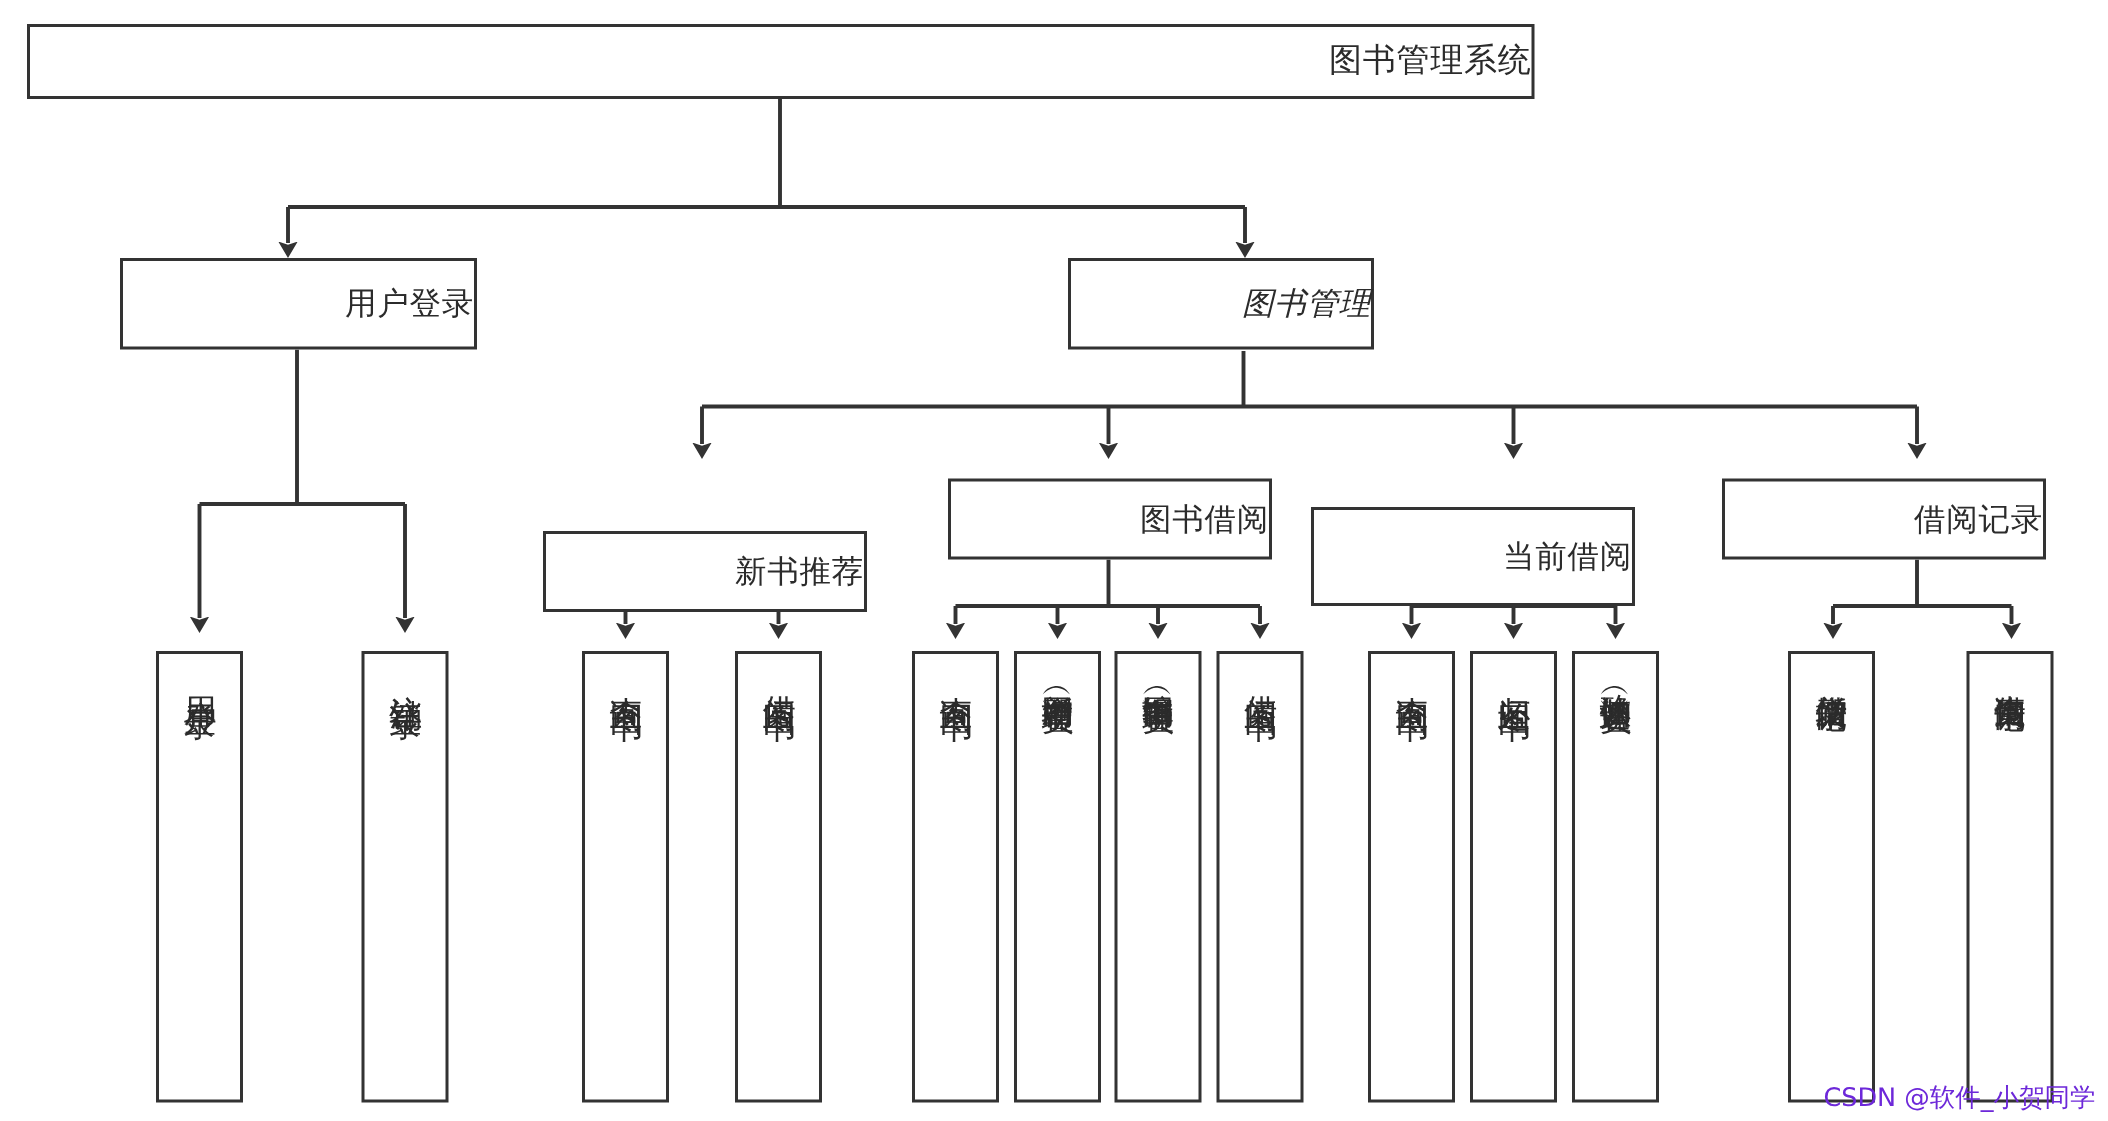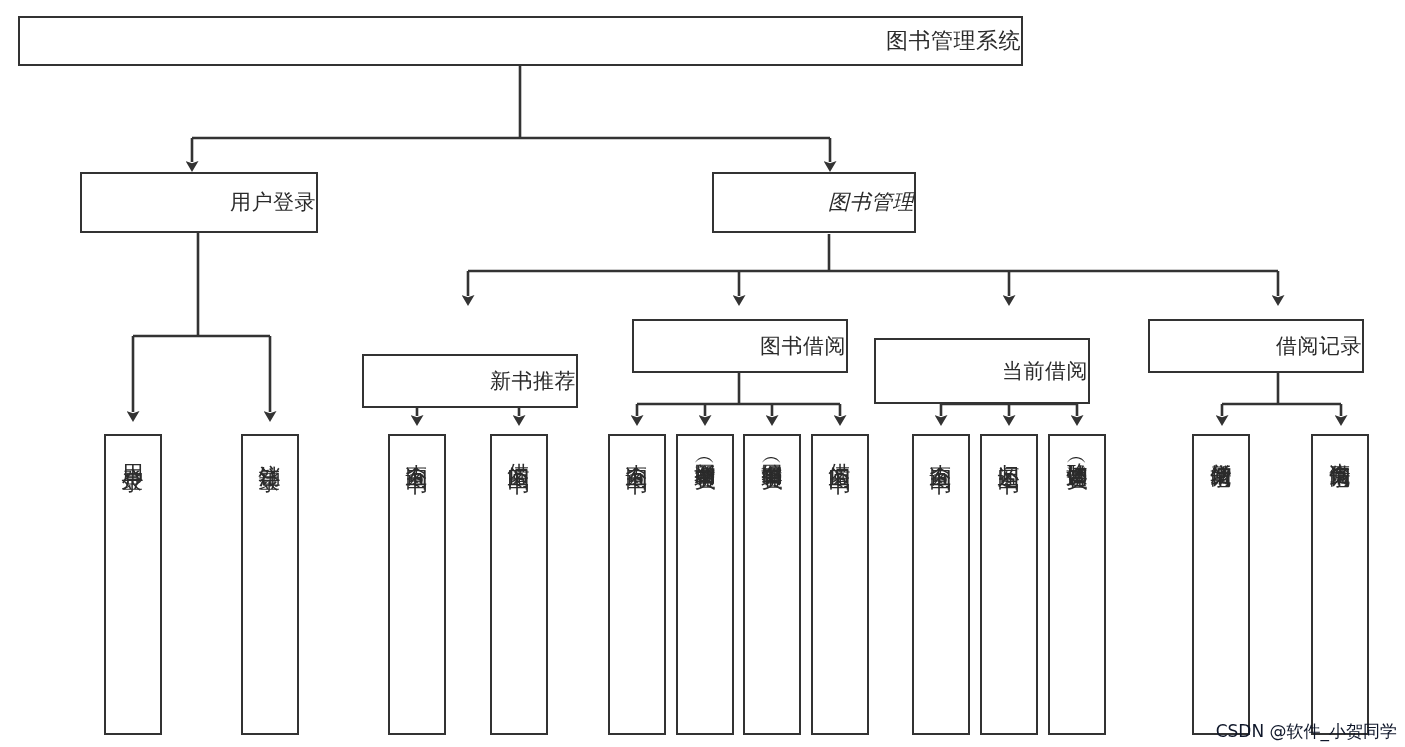--- a/index.html
+++ b/index.html
@@ -62,21 +62,21 @@
   }
   .node.v.tall .lbl {
     font-size: 21px;
     letter-spacing: 1px;
   }
   #watermark {
     position: absolute;
     right: 8px;
     bottom: 4px;
     font-size: 17px;
-    color: #0f172a;
+    color: #6d28d9;
     white-space: nowrap;
     font-family: "DejaVu Sans", "Liberation Sans", sans-serif;
   }
 </style>
 </head>
 <body>
 
 <div id="canvas">
 
   <svg id="edges" viewBox="0 0 1405 747" xmlns="http://www.w3.org/2000/svg">

